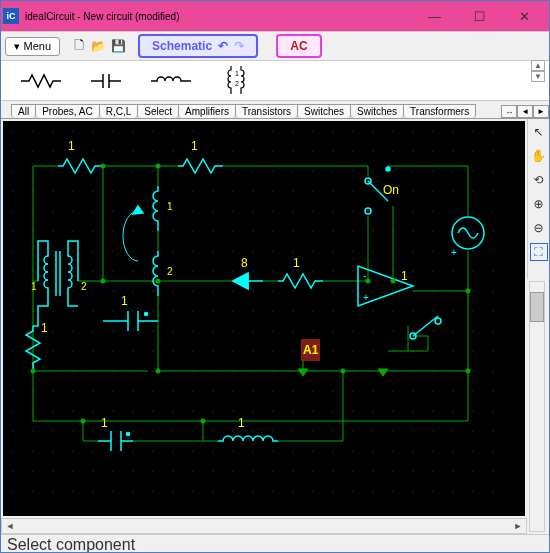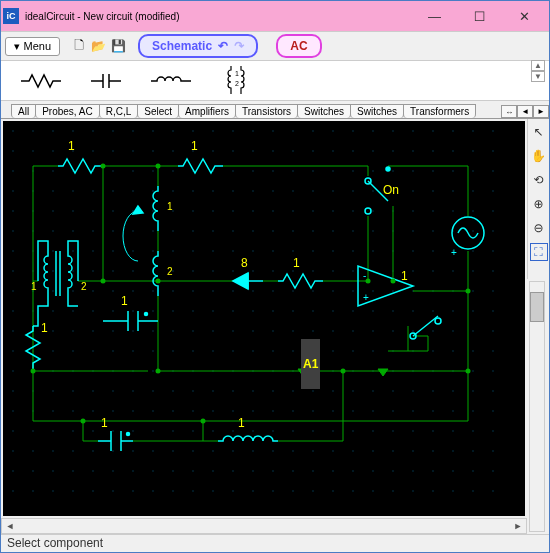--- a/index.html
+++ b/index.html
@@ -1,25 +1,25 @@
 <!DOCTYPE html>
 <html><head>
 <meta charset="utf-8">
 <style>
 * { margin:0; padding:0; box-sizing:border-box; font-family:"Segoe UI",Tahoma,sans-serif; }
 body { width:550px; height:553px; background:#fff; border:1px solid #4a7cc4; display:flex; flex-direction:column; overflow:hidden; }
-.titlebar { height:30px; background:#f9a8d4; display:flex; align-items:center; padding:0 2px; }
+.titlebar { height:30px; background:#ec4899; display:flex; align-items:center; padding:0 2px; }
 .titlebar .icon { width:16px; height:16px; background:#1e5cbf; color:#fff; font-size:9px; font-weight:bold; display:flex; align-items:center; justify-content:center; margin-right:6px; }
 .titlebar .title { font-size:10px; color:#000; flex:1; }
 .tbtn { width:45px; height:28px; display:flex; align-items:center; justify-content:center; font-size:13px; color:#333; }
 .toolbar { height:30px; background:#f0f0f0; border-top:1px solid #ccc; border-bottom:1px solid #ccc; display:flex; align-items:center; padding:2px 4px; gap:2px; }
 .toolbar .menu { display:flex; align-items:center; gap:4px; padding:2px 8px; border:1px solid #999; border-radius:3px; background:#fff; font-size:11px; }
 .toolbar .sep { width:6px; }
 .toolbar .tbico { width:18px; height:18px; display:flex; align-items:center; justify-content:center; font-size:12px; }
-.tab { display:flex; align-items:center; gap:6px; padding:0 12px; border:2px solid; border-radius:10px; font-size:12px; font-weight:bold; height:24px; }
+.tab { display:flex; align-items:center; gap:6px; padding:0 12px; border:2px solid; border-radius:4px; font-size:12px; font-weight:bold; height:24px; }
 .tab.schematic { border-color:#5a5aff; color:#5a5aff; background:#e8e8ff; }
 .tab.transient { border-color:#00b000; color:#00b000; background:#e8ffe8; }
 .tab.ac { border-color:#e040e0; color:#b91c1c; background:#ffe8ff; }
 .palette { height:40px; background:#fff; border-bottom:1px solid #ccc; display:flex; align-items:center; padding:4px 20px; gap:30px; position:relative; }
 .palette svg { overflow:visible; }
 .palette .pager { position:absolute; right:4px; top:-1px; display:flex; flex-direction:column; }
 .palette .pager span { font-size:8px; line-height:9px; color:#666; border:1px solid #aaa; width:14px; text-align:center; }
 .cattabs { height:18px; background:#f0f0f0; display:flex; align-items:flex-end; padding-left:10px; font-size:10px; border-bottom:1px solid #999; }
 .cattabs .ct { padding:1px 6px; border:1px solid #999; border-bottom:none; background:#f8f8f8; margin-right:-1px; border-radius:0 0 4px 4px; }
 .cattabs .spacer { flex:1; }
@@ -28,23 +28,23 @@
 .canvas-wrap { flex:1; display:flex; flex-direction:column; }
 .canvas { flex:1; background:#000; position:relative; overflow:hidden; margin:2px; }
 .canvas svg { position:absolute; top:0; left:0; }
 .hscroll { height:16px; background:#f0f0f0; border:1px solid #ccc; display:flex; align-items:center; }
 .hscroll .arr { width:16px; text-align:center; font-size:9px; color:#555; }
 .hscroll .track { flex:1; height:14px; position:relative; }
 .sidetools { width:22px; background:#f0f0f0; border-left:1px solid #ccc; display:flex; flex-direction:column; align-items:center; padding-top:4px; gap:6px; }
 .sidetools .st { width:18px; height:18px; display:flex; align-items:center; justify-content:center; font-size:12px; color:#333; }
 .vscroll { width:16px; background:#f0f0f0; border:1px solid #ccc; margin-left:2px; margin-top:2px; margin-bottom:2px; position:relative; align-self:stretch; }
 .vscroll .thumb { position:absolute; top:10px; width:14px; height:30px; background:#ccc; border:1px solid #999; }
-.status { height:18px; background:#f0f0f0; border-top:1px solid #ccc; font-size:12px; padding:1px 6px; color:#333; }
+.status { height:18px; background:#f0f0f0; border-top:1px solid #ccc; font-size:16px; padding:1px 6px; color:#333; }
 .clabel { position:absolute; color:#ffff00; font-size:12px; font-family:Arial; }
-.clabel.a1 { color:#ffff00; background:#404040; padding:18px 2px; font-weight:bold; }
+.clabel.a1 { color:#ffff00; background:#7f1d1d; padding:4px 2px; font-weight:bold; }
 </style>
 </head>
 <body>
 
 <div class="titlebar">
   <div class="icon">iC</div>
   <div class="title">idealCircuit - New circuit (modified)</div>
   <div class="tbtn">—</div>
   <div class="tbtn">☐</div>
   <div class="tbtn close">✕</div>

